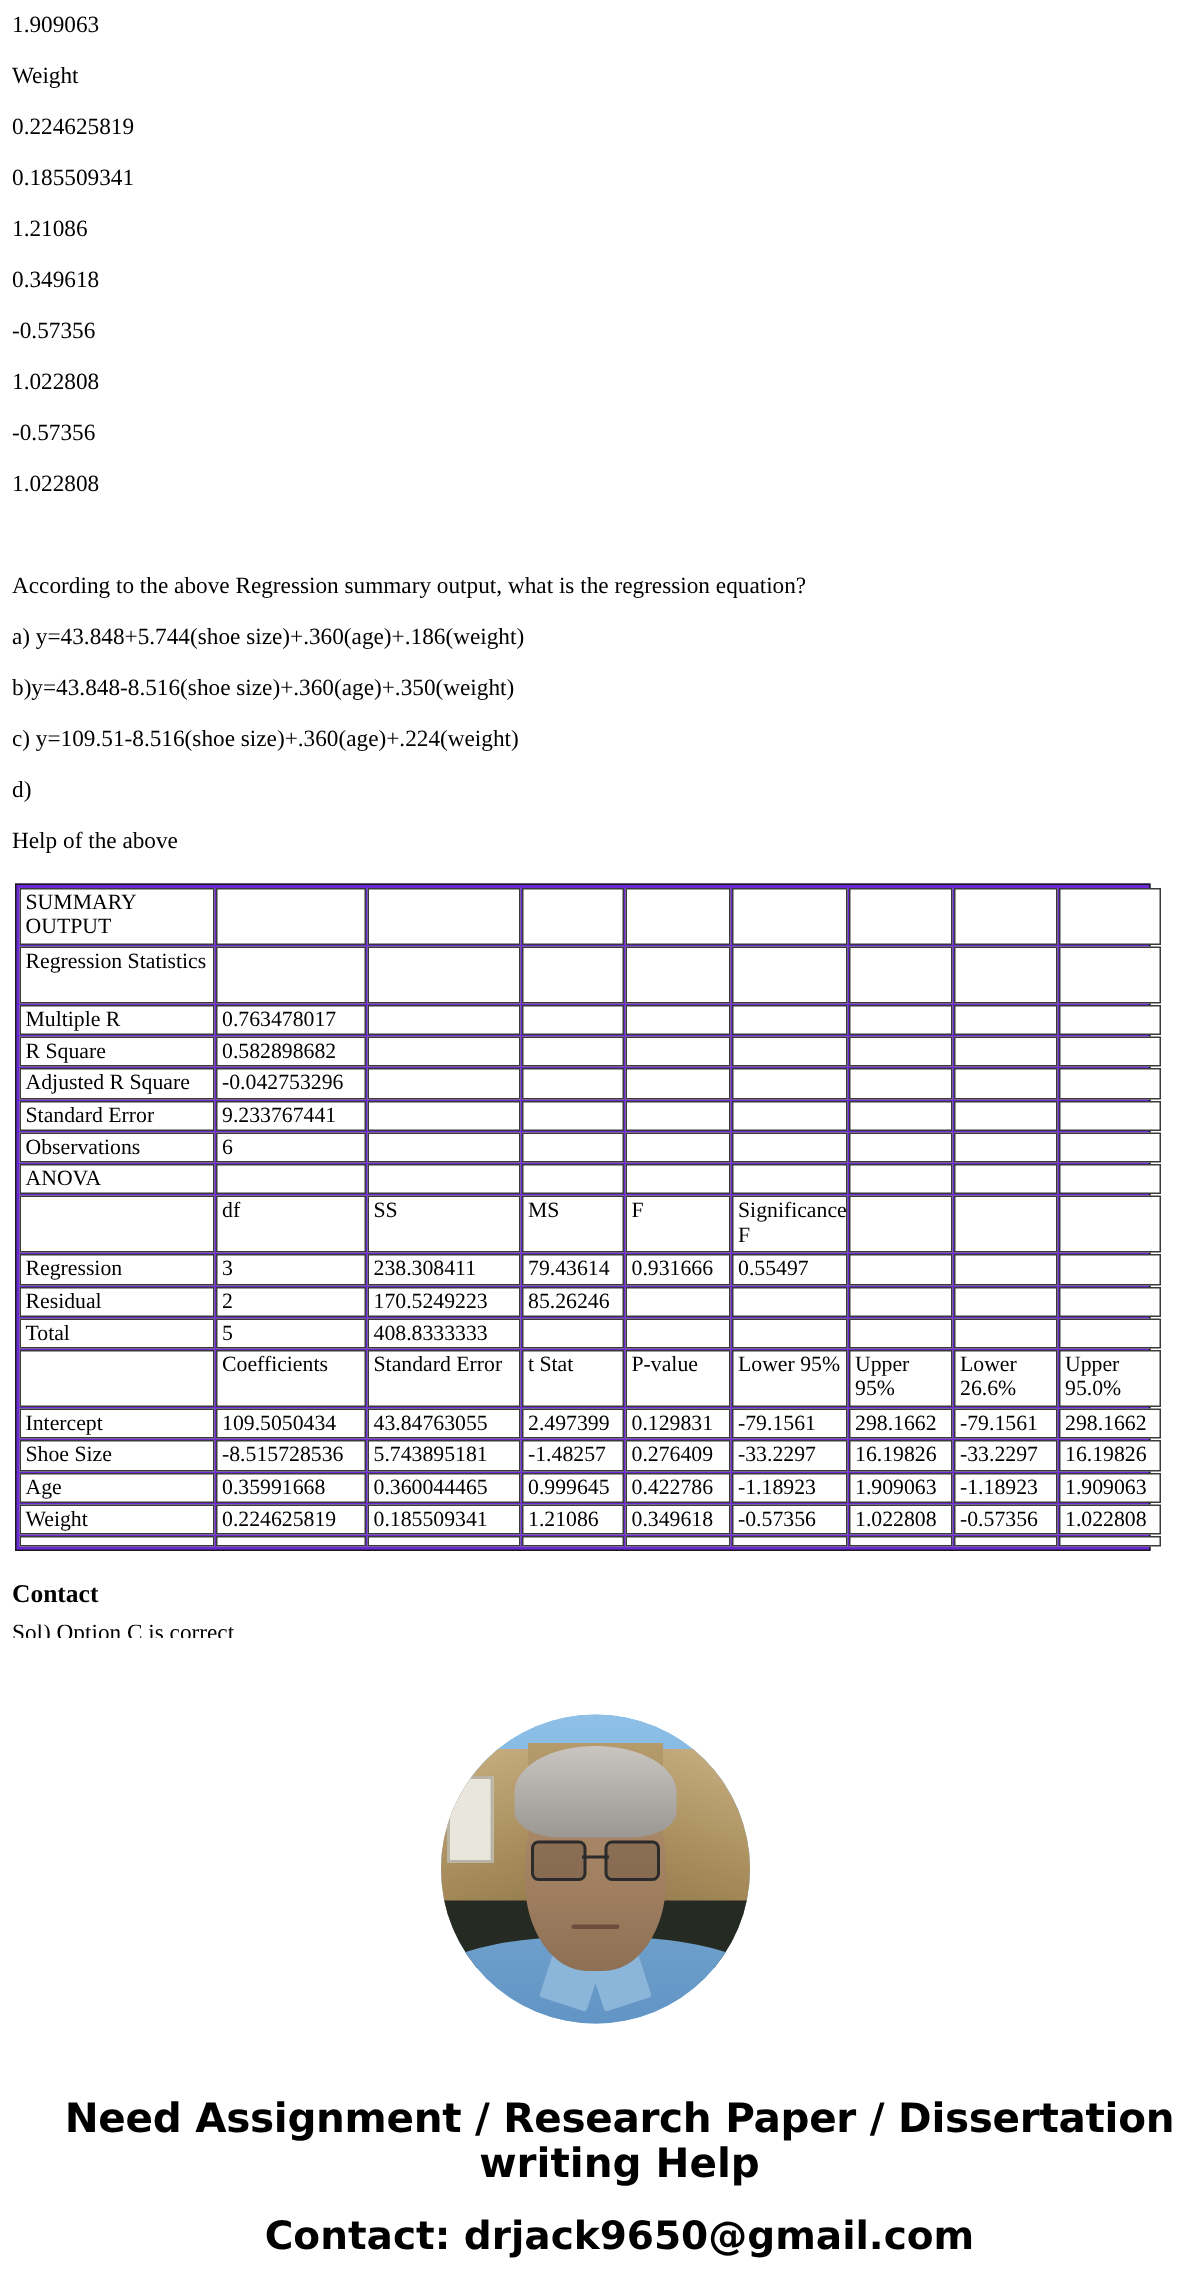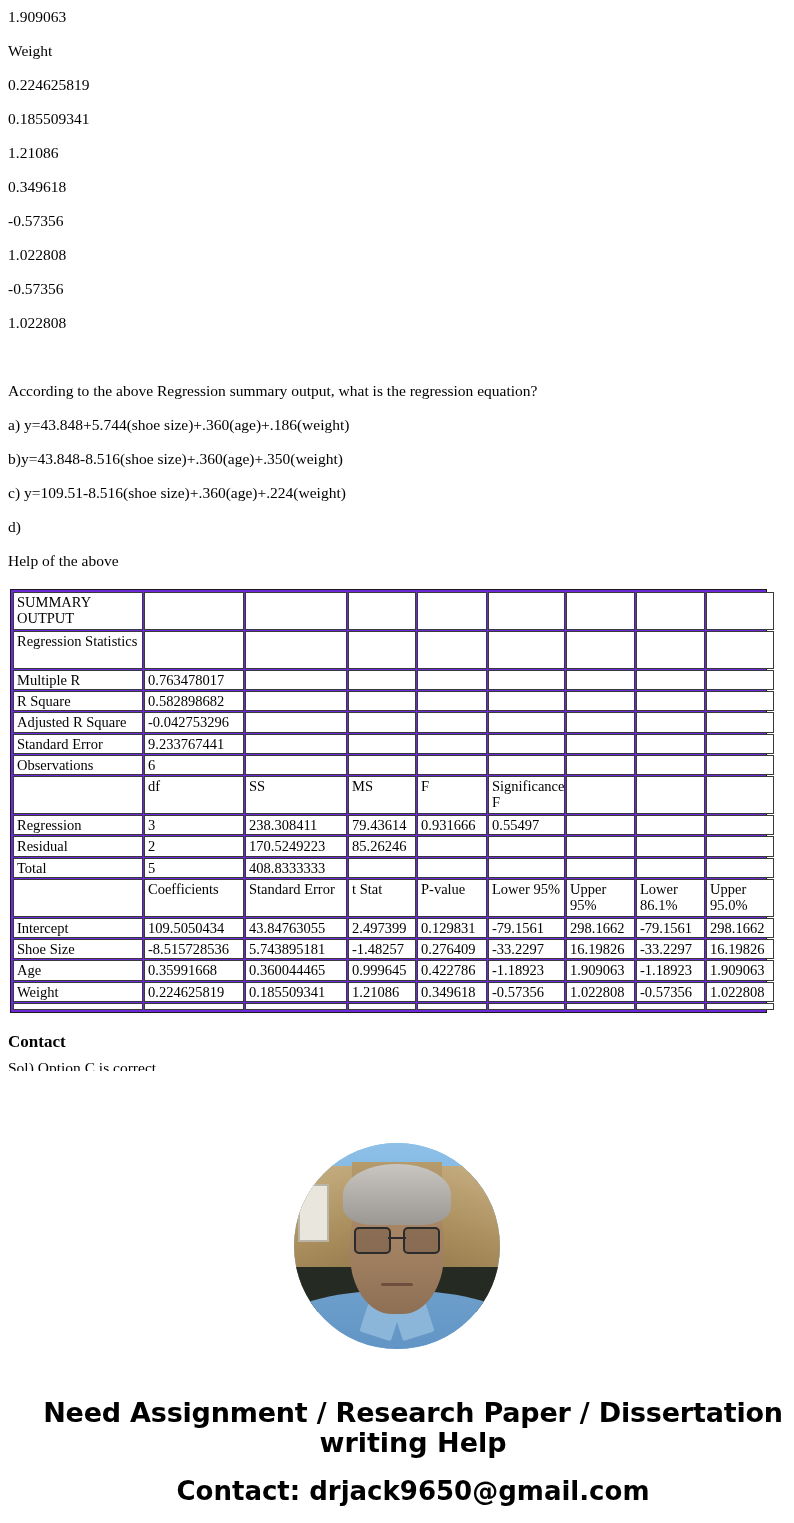--- a/index.html
+++ b/index.html
@@ -326,20 +326,31 @@
           <td class="c0">Observations</td>
           <td class="c1">6</td>
           <td class="c2"></td>
           <td class="c3"></td>
           <td class="c4"></td>
           <td class="c5"></td>
           <td class="c6"></td>
           <td class="c7"></td>
           <td class="c8"></td>
         </tr>
+        <tr>
+          <td class="c0">ANOVA</td>
+          <td class="c1"></td>
+          <td class="c2"></td>
+          <td class="c3"></td>
+          <td class="c4"></td>
+          <td class="c5"></td>
+          <td class="c6"></td>
+          <td class="c7"></td>
+          <td class="c8"></td>
+        </tr>
         <tr class="two-line">
           <td class="c0"></td>
           <td class="c1">df</td>
           <td class="c2">SS</td>
           <td class="c3">MS</td>
           <td class="c4">F</td>
           <td class="c5">Significance F</td>
           <td class="c6"></td>
           <td class="c7"></td>
           <td class="c8"></td>
@@ -378,21 +389,21 @@
           <td class="c8"></td>
         </tr>
         <tr class="two-line">
           <td class="c0"></td>
           <td class="c1">Coefficients</td>
           <td class="c2">Standard Error</td>
           <td class="c3">t Stat</td>
           <td class="c4">P-value</td>
           <td class="c5">Lower 95%</td>
           <td class="c6">Upper 95%</td>
-          <td class="c7">Lower 86.1%</td>
+          <td class="c7">Lower 26.6%</td>
           <td class="c8">Upper 95.0%</td>
         </tr>
         <tr>
           <td class="c0">Intercept</td>
           <td class="c1">109.5050434</td>
           <td class="c2">43.84763055</td>
           <td class="c3">2.497399</td>
           <td class="c4">0.129831</td>
           <td class="c5">-79.1561</td>
           <td class="c6">298.1662</td>

